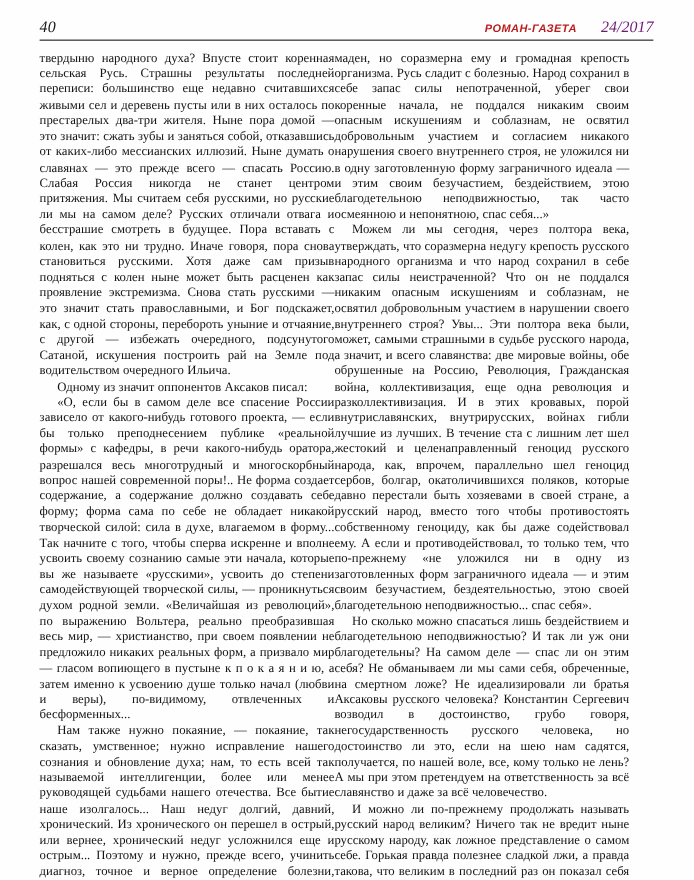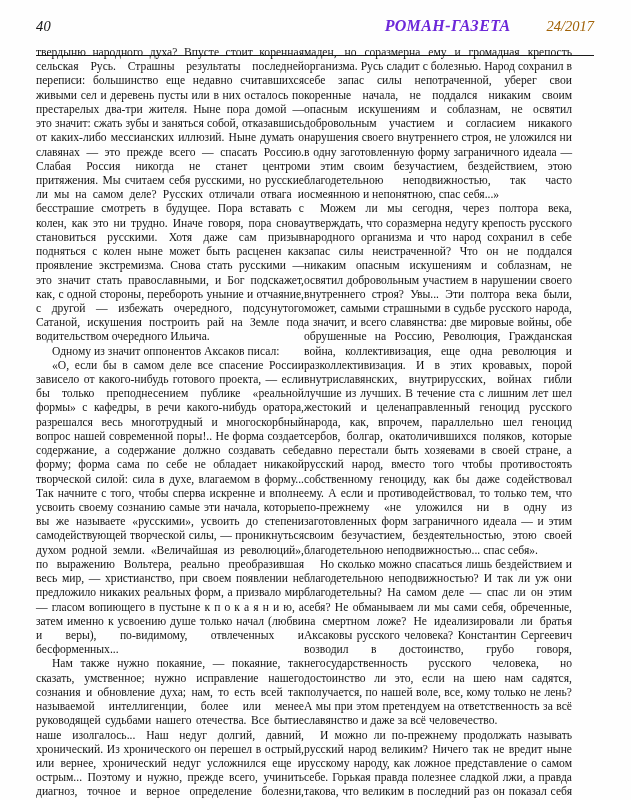--- a/index.html
+++ b/index.html
@@ -27,49 +27,48 @@
   
   .running-head {
     position: absolute;
     left: 36px;
     top: 17px;
     width: 558px;
     display: flex;
     align-items: baseline;
     justify-content: space-between;
     border-bottom: 1.1px solid #1a1a1a;
-    padding-bottom: 20px;
+    padding-bottom: 2px;
   }
   .folio {
     font-family: "Liberation Serif", "DejaVu Serif", serif;
     font-size: 14.5px;
     font-style: italic;
     font-weight: 400;
     letter-spacing: 0.2px;
     color: #141414;
   }
   .head-right {
     display: flex;
     align-items: baseline;
     gap: 22px;
   }
   .journal-title {
-    font-family: Liberation Serif, serif;
-    font-size: 16px;
+    font-family: Liberation Sans, sans-serif;
+    font-size: 10px;
     font-weight: bold;
     font-style: italic;
     letter-spacing: 0.4px;
-    color: #6d28d9;
+    color: #b91c1c;
   }
   .issue {
     font-family: "Liberation Serif", "DejaVu Serif", serif;
     font-size: 14.5px;
     font-style: italic;
-    color: #a16207;
-    margin-left: 14px;
+    color: #701a75;
   }
 
   
   .body-columns {
     position: absolute;
     left: 36px;
     top: 46px;
     width: 558px;
     height: 742px;
     display: flex;

